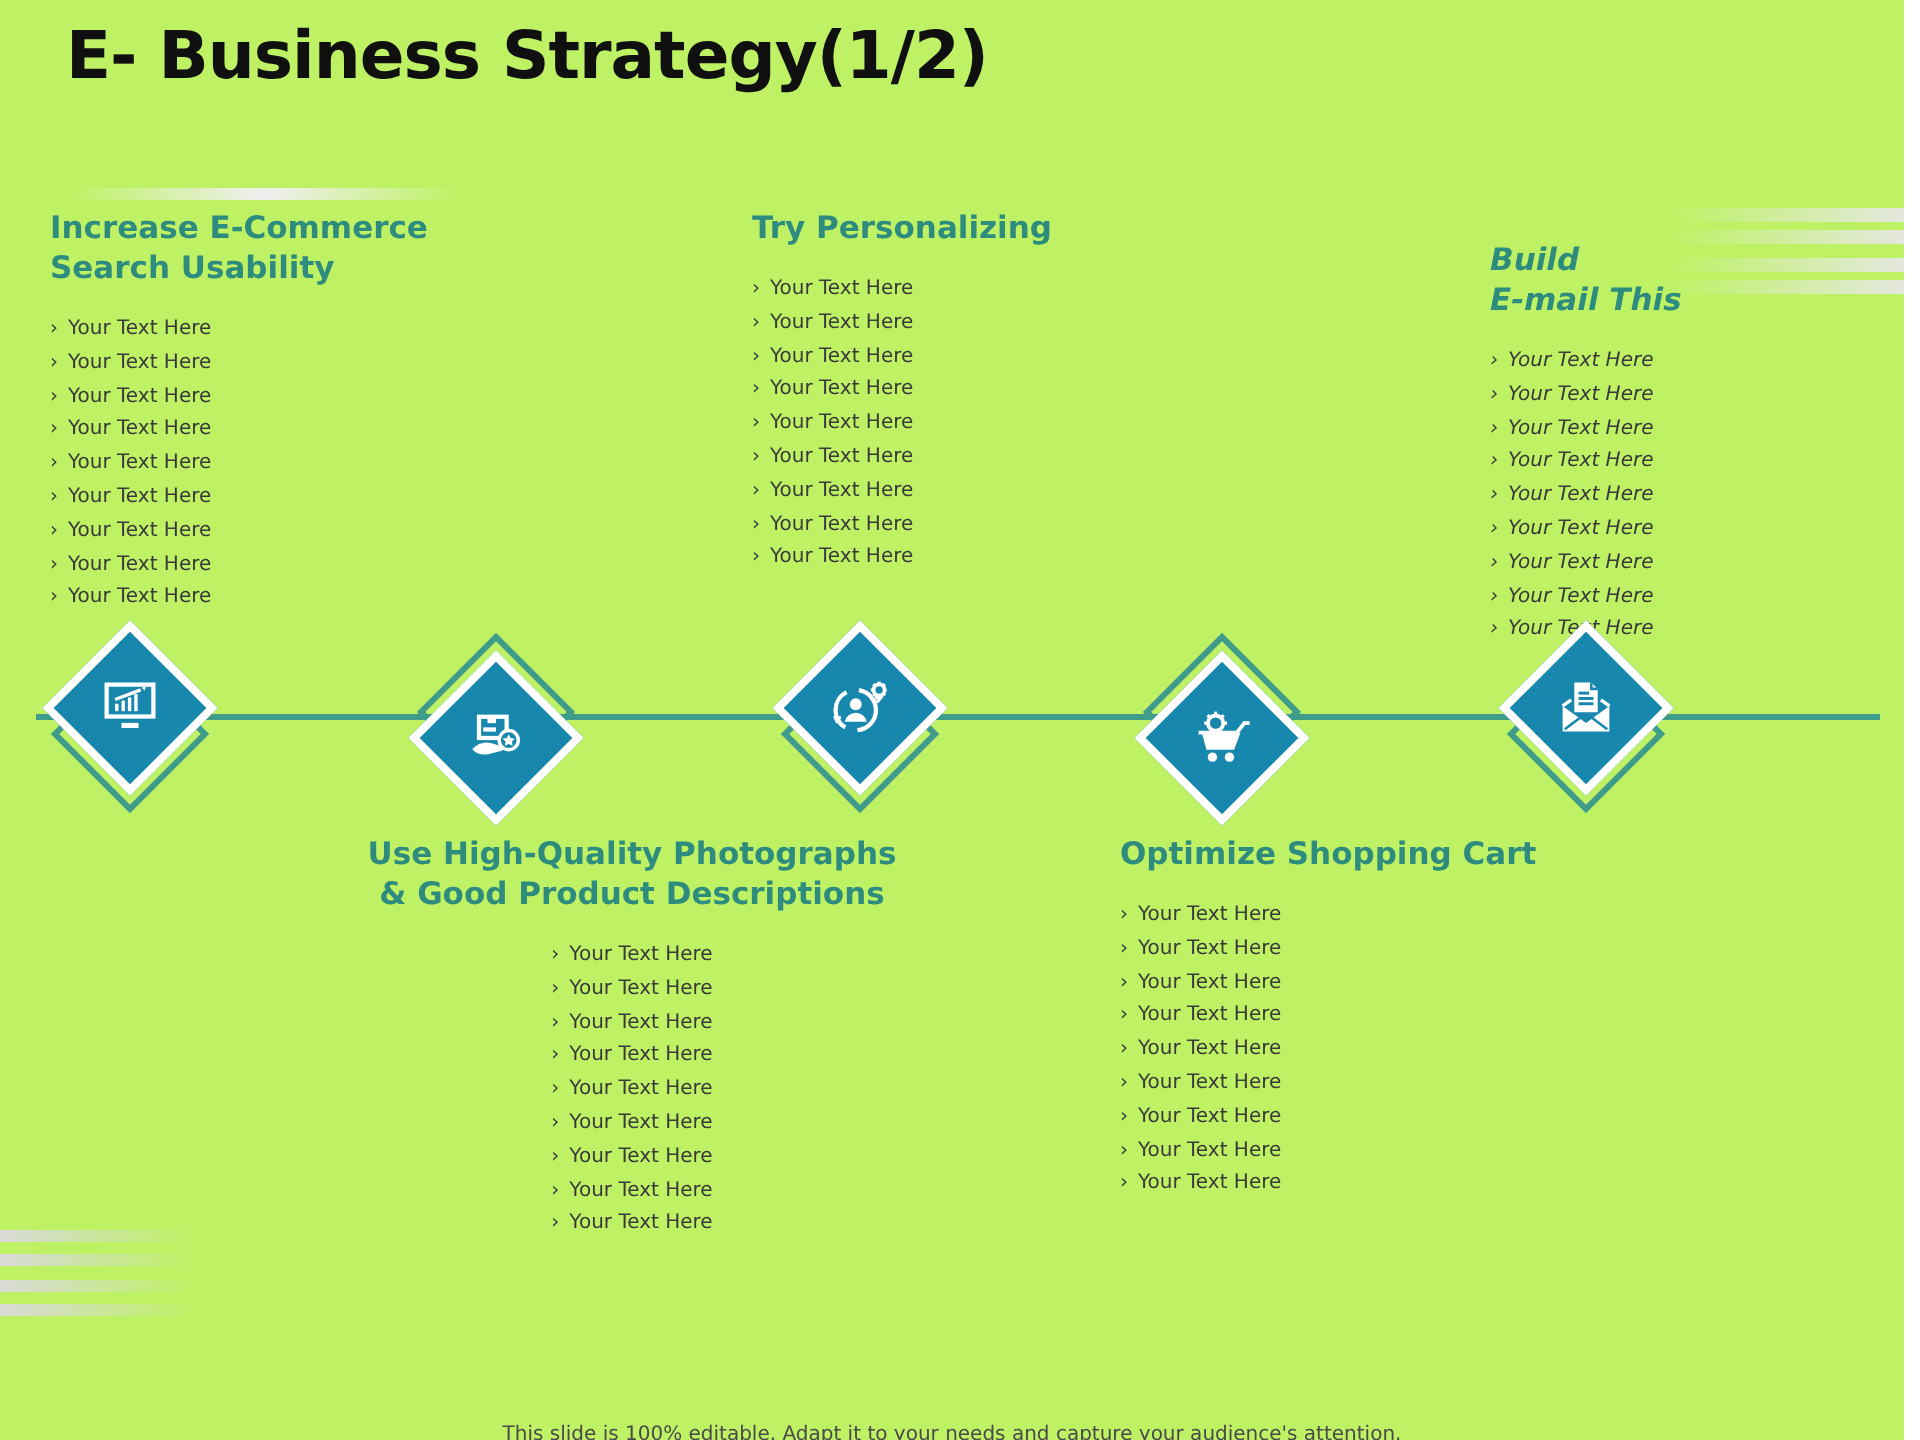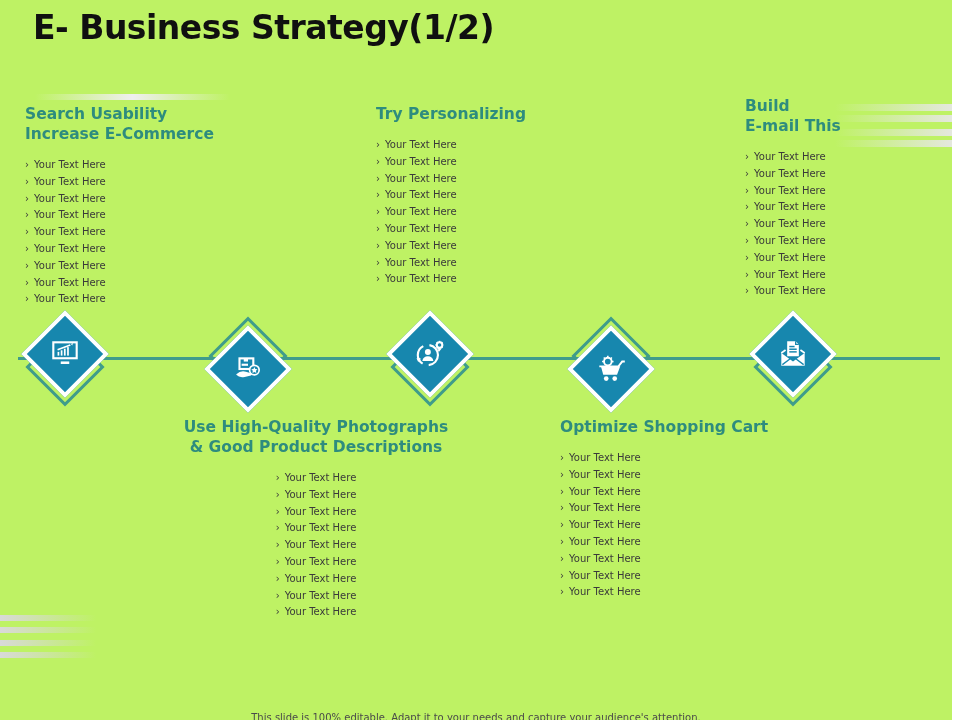--- a/index.html
+++ b/index.html
@@ -58,22 +58,22 @@
   <div class="stripe tr" style="top:115px;"></div>
   <div class="stripe tr" style="top:129px;"></div>
   <div class="stripe tr" style="top:140px;"></div>
   <div class="stripe bl" style="top:615px;"></div>
   <div class="stripe bl" style="top:627px;"></div>
   <div class="stripe bl" style="top:640px;"></div>
   <div class="stripe bl" style="top:652px;"></div>
 
   <div class="col" style="left:25px;top:104px;width:250px;">
     <div class="heading">
+      <div>Increase E-Commerce</div>
       <div>Search Usability</div>
-      <div>Increase E-Commerce</div>
     </div>
     <ul>
         <li><span class="marker">›</span><span>Your Text Here</span></li>
         <li><span class="marker">›</span><span>Your Text Here</span></li>
         <li><span class="marker">›</span><span>Your Text Here</span></li>
         <li><span class="marker">›</span><span>Your Text Here</span></li>
         <li><span class="marker">›</span><span>Your Text Here</span></li>
         <li><span class="marker">›</span><span>Your Text Here</span></li>
         <li><span class="marker">›</span><span>Your Text Here</span></li>
         <li><span class="marker">›</span><span>Your Text Here</span></li>
@@ -91,21 +91,21 @@
         <li><span class="marker">›</span><span>Your Text Here</span></li>
         <li><span class="marker">›</span><span>Your Text Here</span></li>
         <li><span class="marker">›</span><span>Your Text Here</span></li>
         <li><span class="marker">›</span><span>Your Text Here</span></li>
         <li><span class="marker">›</span><span>Your Text Here</span></li>
         <li><span class="marker">›</span><span>Your Text Here</span></li>
         <li><span class="marker">›</span><span>Your Text Here</span></li>
       </ul>
   </div>
 
-  <div class="col" style="left:745px;top:96px;width:210px;">
+  <div class="col" style="left:745px;top:120px;width:210px;font-style:italic;">
     <div class="heading">
       <div>Build</div>
       <div>E-mail This</div>
     </div>
     <ul>
         <li><span class="marker">›</span><span>Your Text Here</span></li>
         <li><span class="marker">›</span><span>Your Text Here</span></li>
         <li><span class="marker">›</span><span>Your Text Here</span></li>
         <li><span class="marker">›</span><span>Your Text Here</span></li>
         <li><span class="marker">›</span><span>Your Text Here</span></li>

